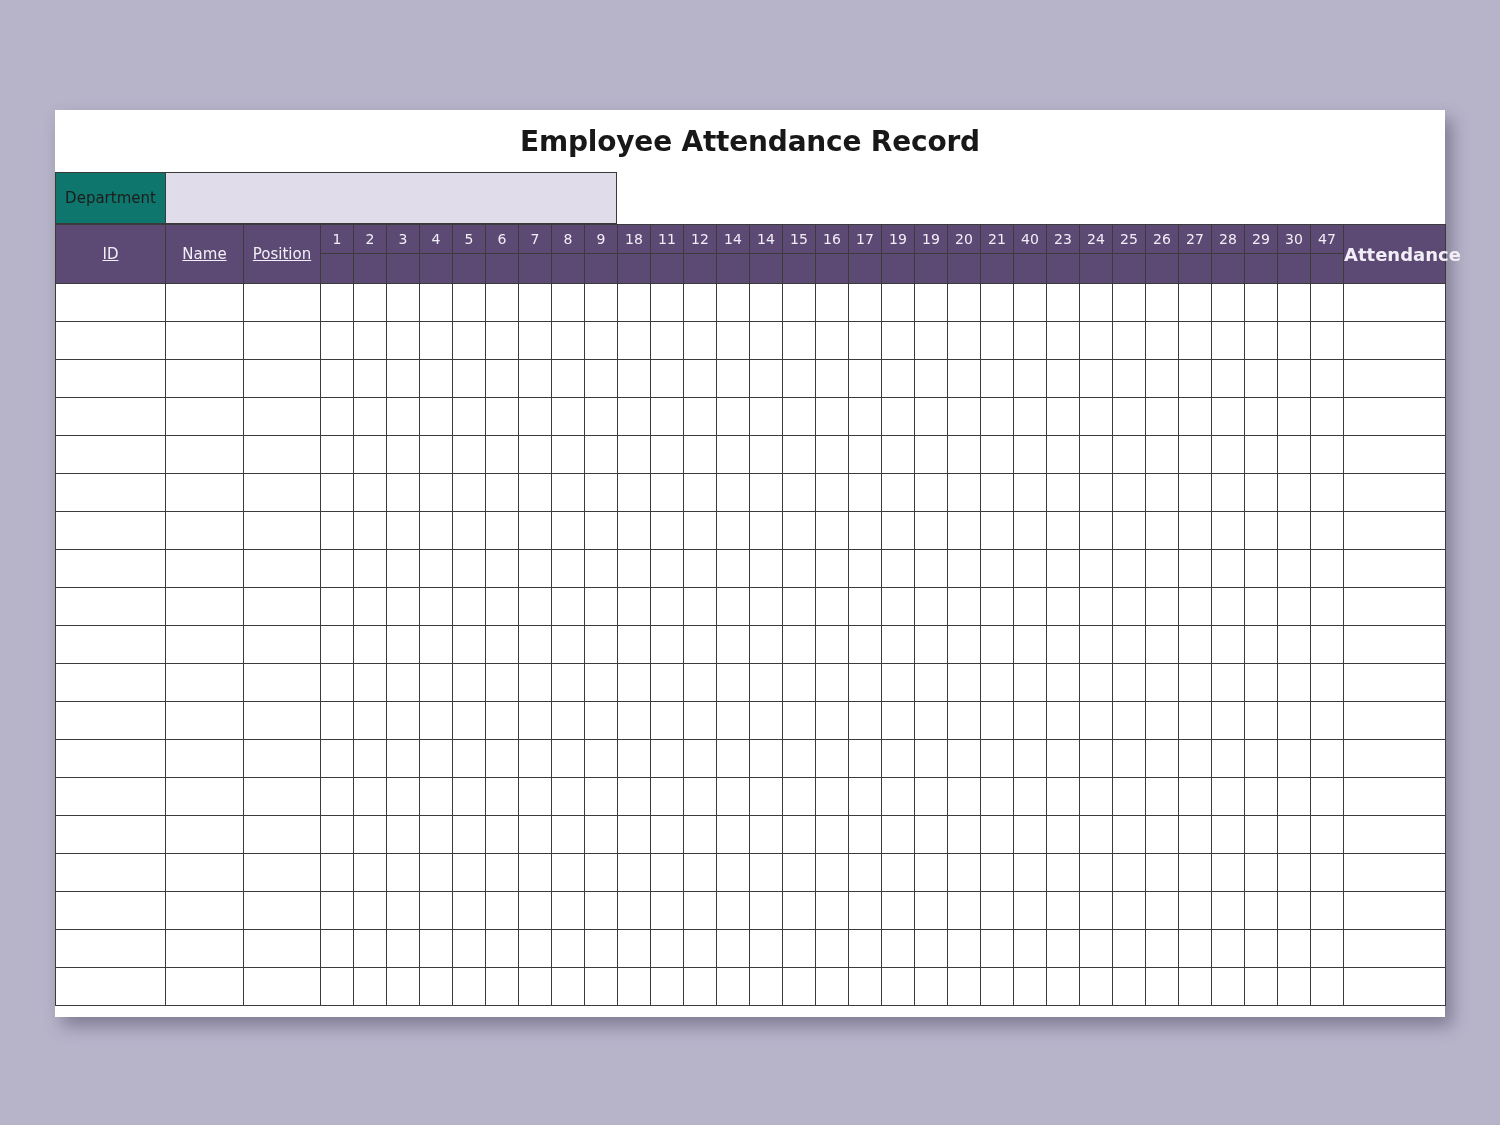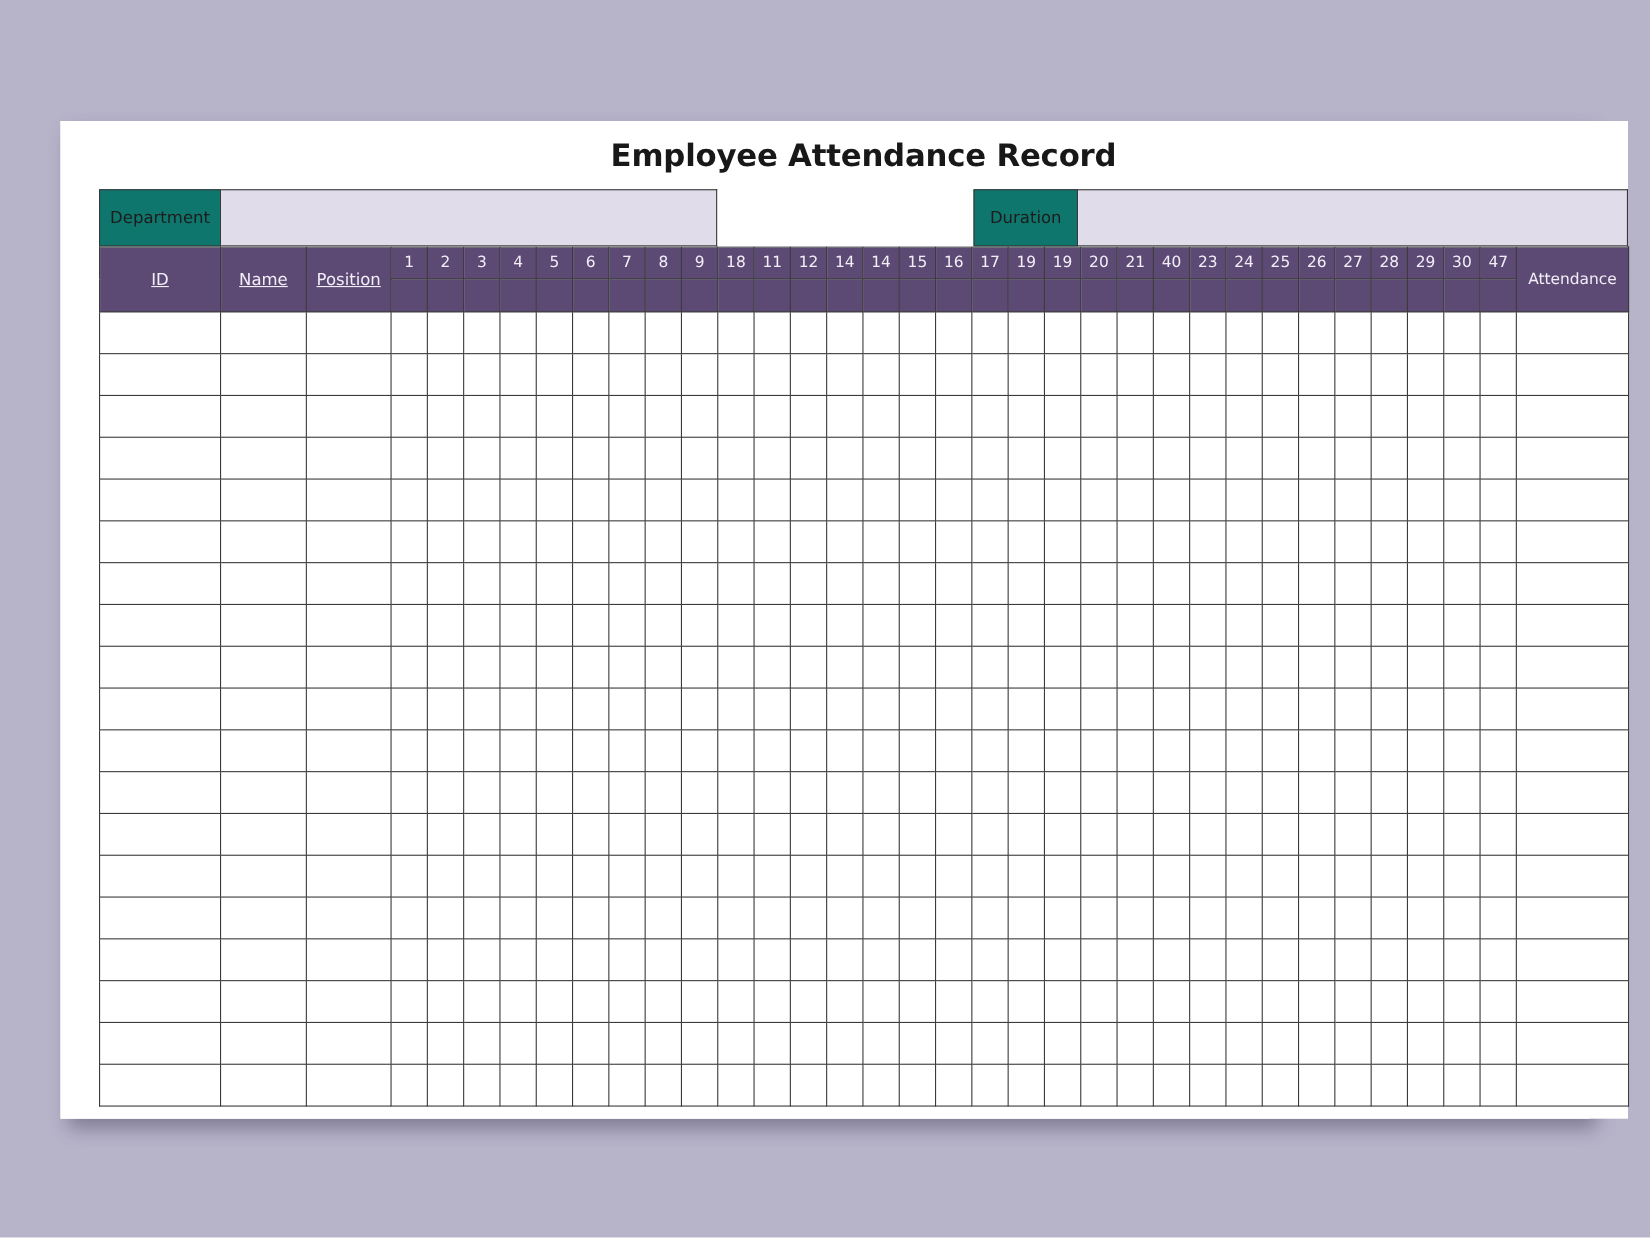--- a/index.html
+++ b/index.html
@@ -22,21 +22,20 @@
     width: 1390px;
     height: 907px;
     background: #ffffff;
     box-shadow: 7px 9px 16px rgba(60, 55, 80, 0.45);
   }
   #sheet {
     position: relative;
     width: 100%;
     height: 100%;
     background: #ffffff;
-    padding-left: 35px;
   }
 
   
   .title-band {
     height: 62px;
     background: #ffffff;
     display: flex;
     align-items: center;
     justify-content: center;
   }
@@ -106,21 +105,21 @@
     color: #f2eef7;
     font-family: "DejaVu Sans", sans-serif;
     font-weight: normal;
     text-align: center;
     vertical-align: middle;
     border-color: #ffffff;
     border-width: 1.6px;
   }
   th.ph-main { font-size: 15px; text-decoration: underline; }
   th.ph-day  { font-size: 14px; height: 28px; }
-  th.ph-att  { font-size: 14px; }
+  th.ph-att  { font-size: 18px; font-weight: bold; }
   td.ph-sub  {
     background: #5d4a74;
     border-color: #ffffff;
     border-width: 1.6px;
     height: 29px;
   }
 
   
   td.body-cell {
     background: #ffffff;
@@ -144,24 +143,20 @@
       <div class="doc-title">Employee Attendance Record</div>
     </div>
 
     <div class="meta-row">
 
       <div class="meta-group dept">
         <div class="meta-label dept-label">Department</div>
         <div class="meta-input dept-input" title=""></div>
       </div>
 
-      <div class="meta-group dur">
-        <div class="meta-label dur-label">Duration</div>
-        <div class="meta-input dur-input" title=""></div>
-      </div>
 
     </div>
 
     <table class="grid">
       <colgroup id="colgroup-holder">
         <col class="c-id">
           <col class="c-nm">
           <col class="c-ps">
       <col class="c-day">
           <col class="c-day">

